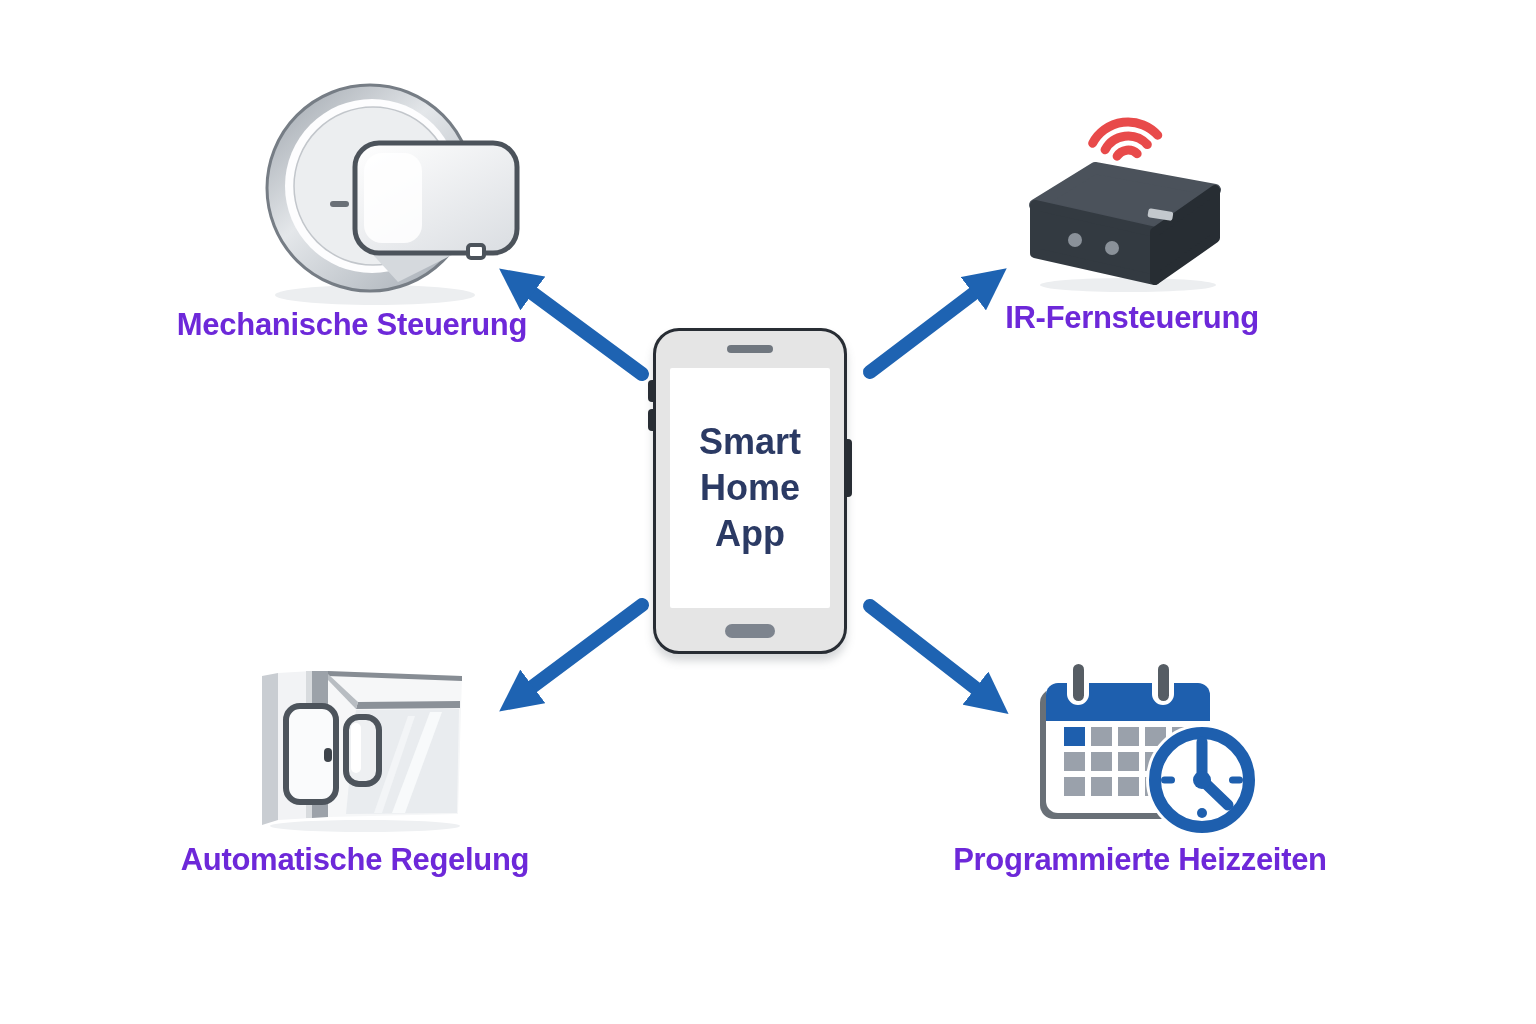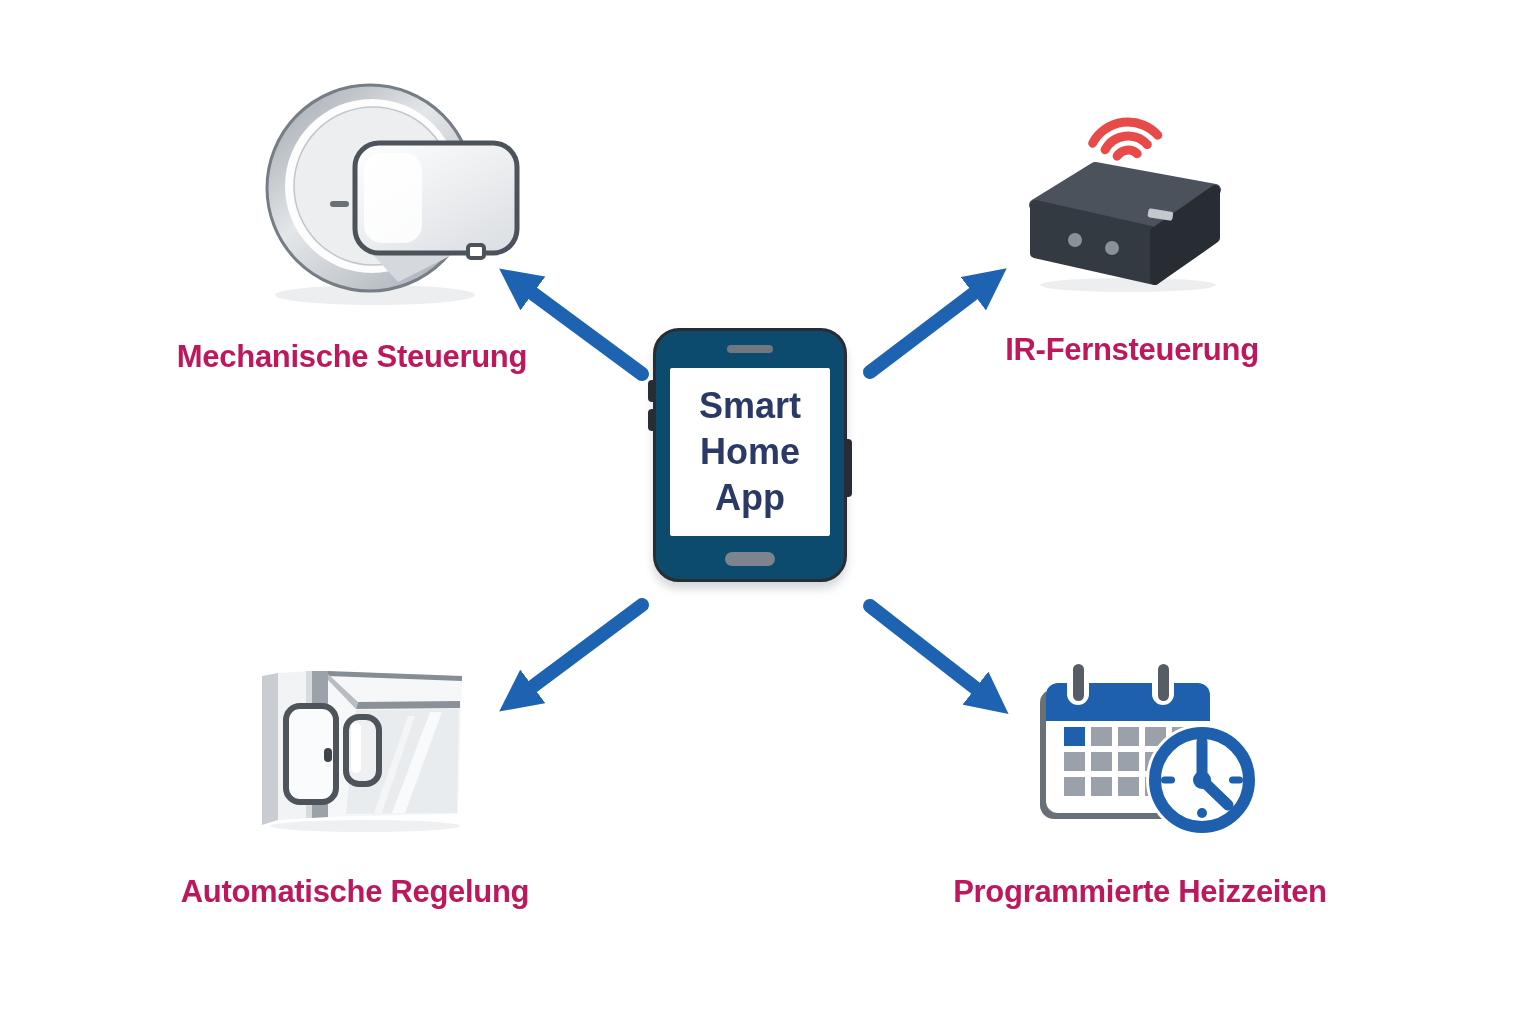--- a/index.html
+++ b/index.html
@@ -14,28 +14,27 @@
   .arrows{position:absolute;left:0;top:0;width:1536px;height:1024px;}
 
   
   .node-label{
     position:absolute;
     transform:translateX(-50%);
     white-space:nowrap;
     font-size:31px;
     font-weight:700;
     letter-spacing:-0.3px;
-    color:#be185d;
-    margin-top:32px;
+    color:#6d28d9;
   }
 
   
   .phone{
-    position:absolute;left:653px;top:328px;width:194px;height:254px;
-    background:#0c4a6e;border:3px solid #282d34;border-radius:26px;
+    position:absolute;left:653px;top:328px;width:194px;height:326px;
+    background:#e5e5e5;border:3px solid #282d34;border-radius:26px;
     box-sizing:border-box;
     box-shadow:0 7px 9px rgba(90,98,108,0.25);
   }
   .phone .screen{
     position:absolute;left:14px;right:14px;top:37px;bottom:43px;
     background:#ffffff;border-radius:2px;
     display:flex;align-items:center;justify-content:center;
   }
   .screen-text{
     font-size:36px;line-height:46px;font-weight:700;color:#2b3a64;

